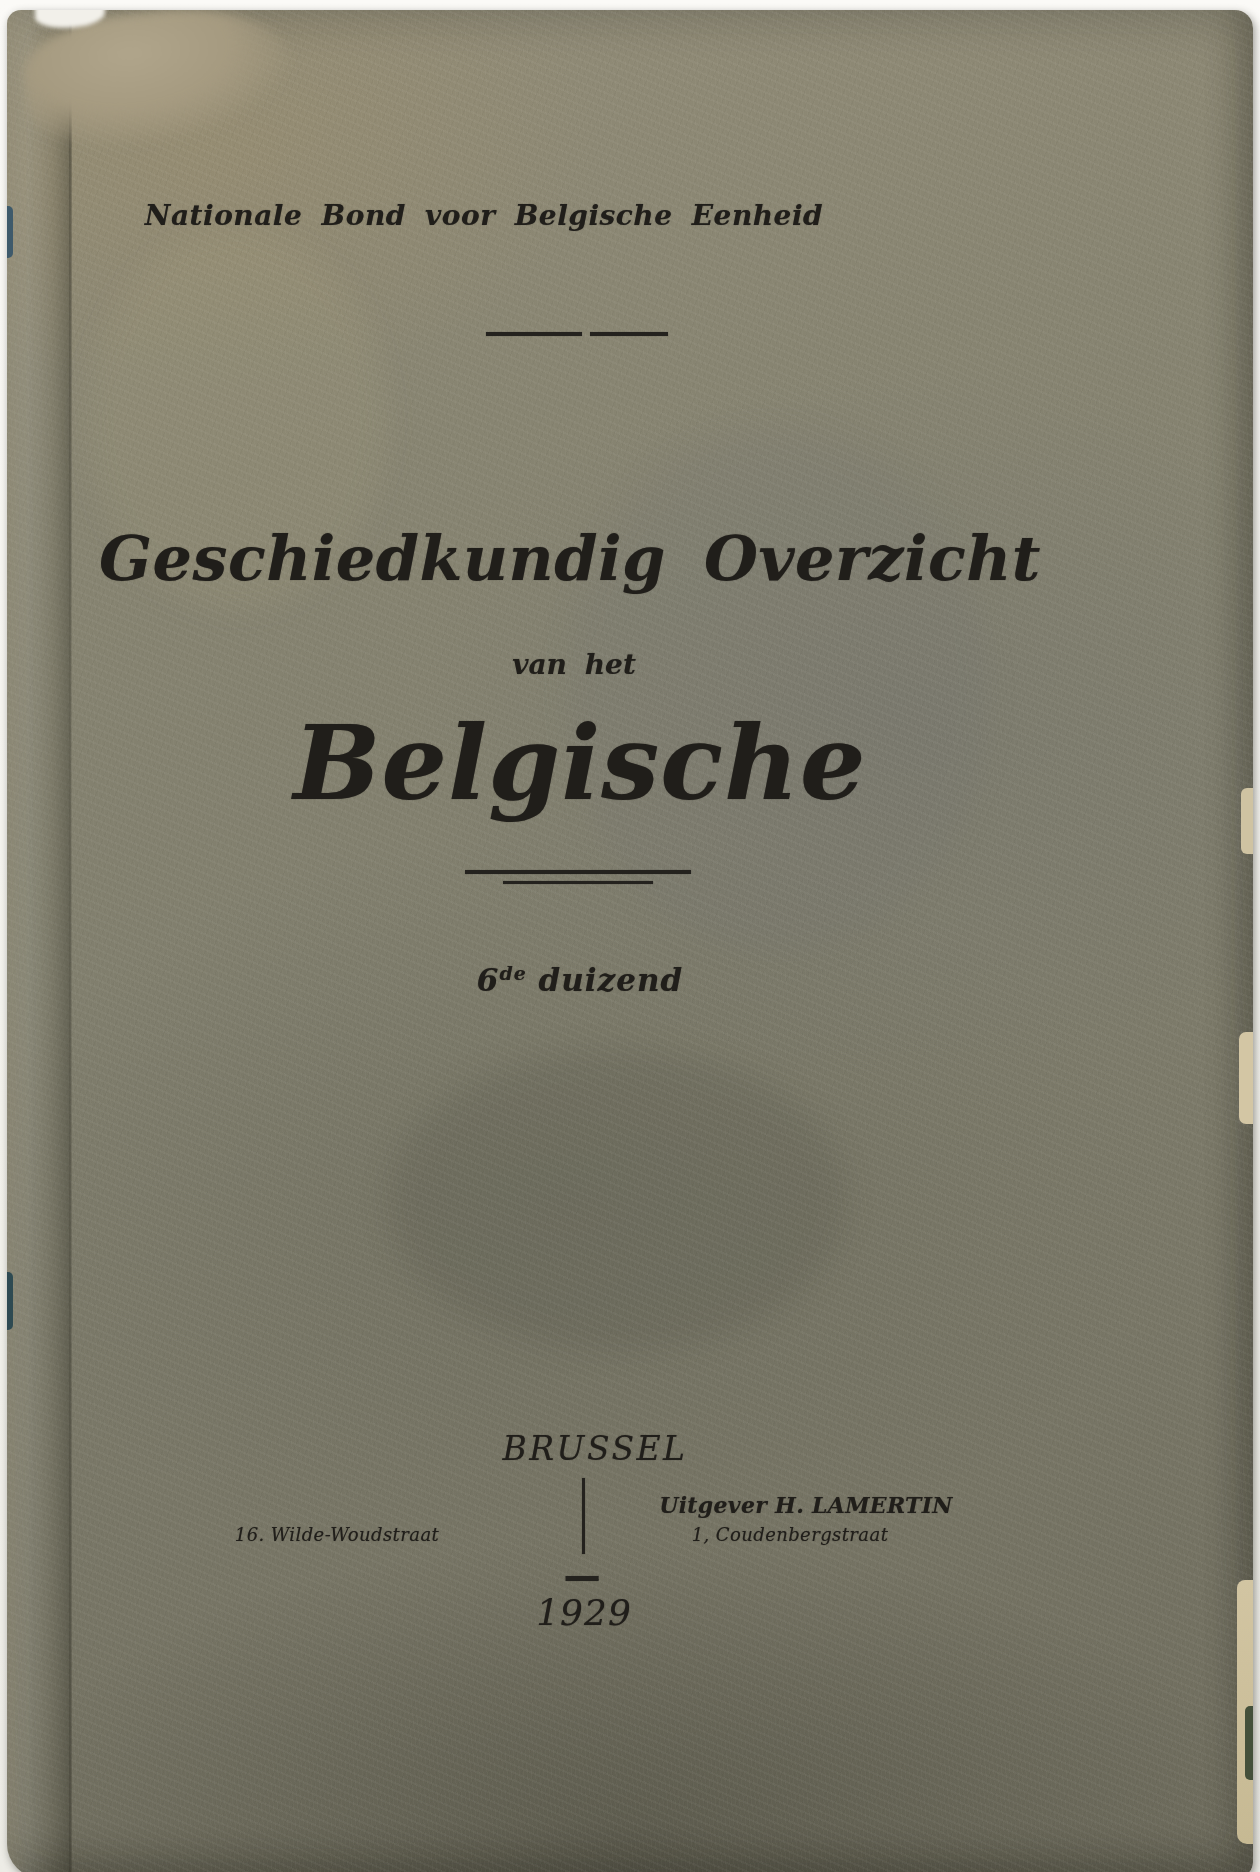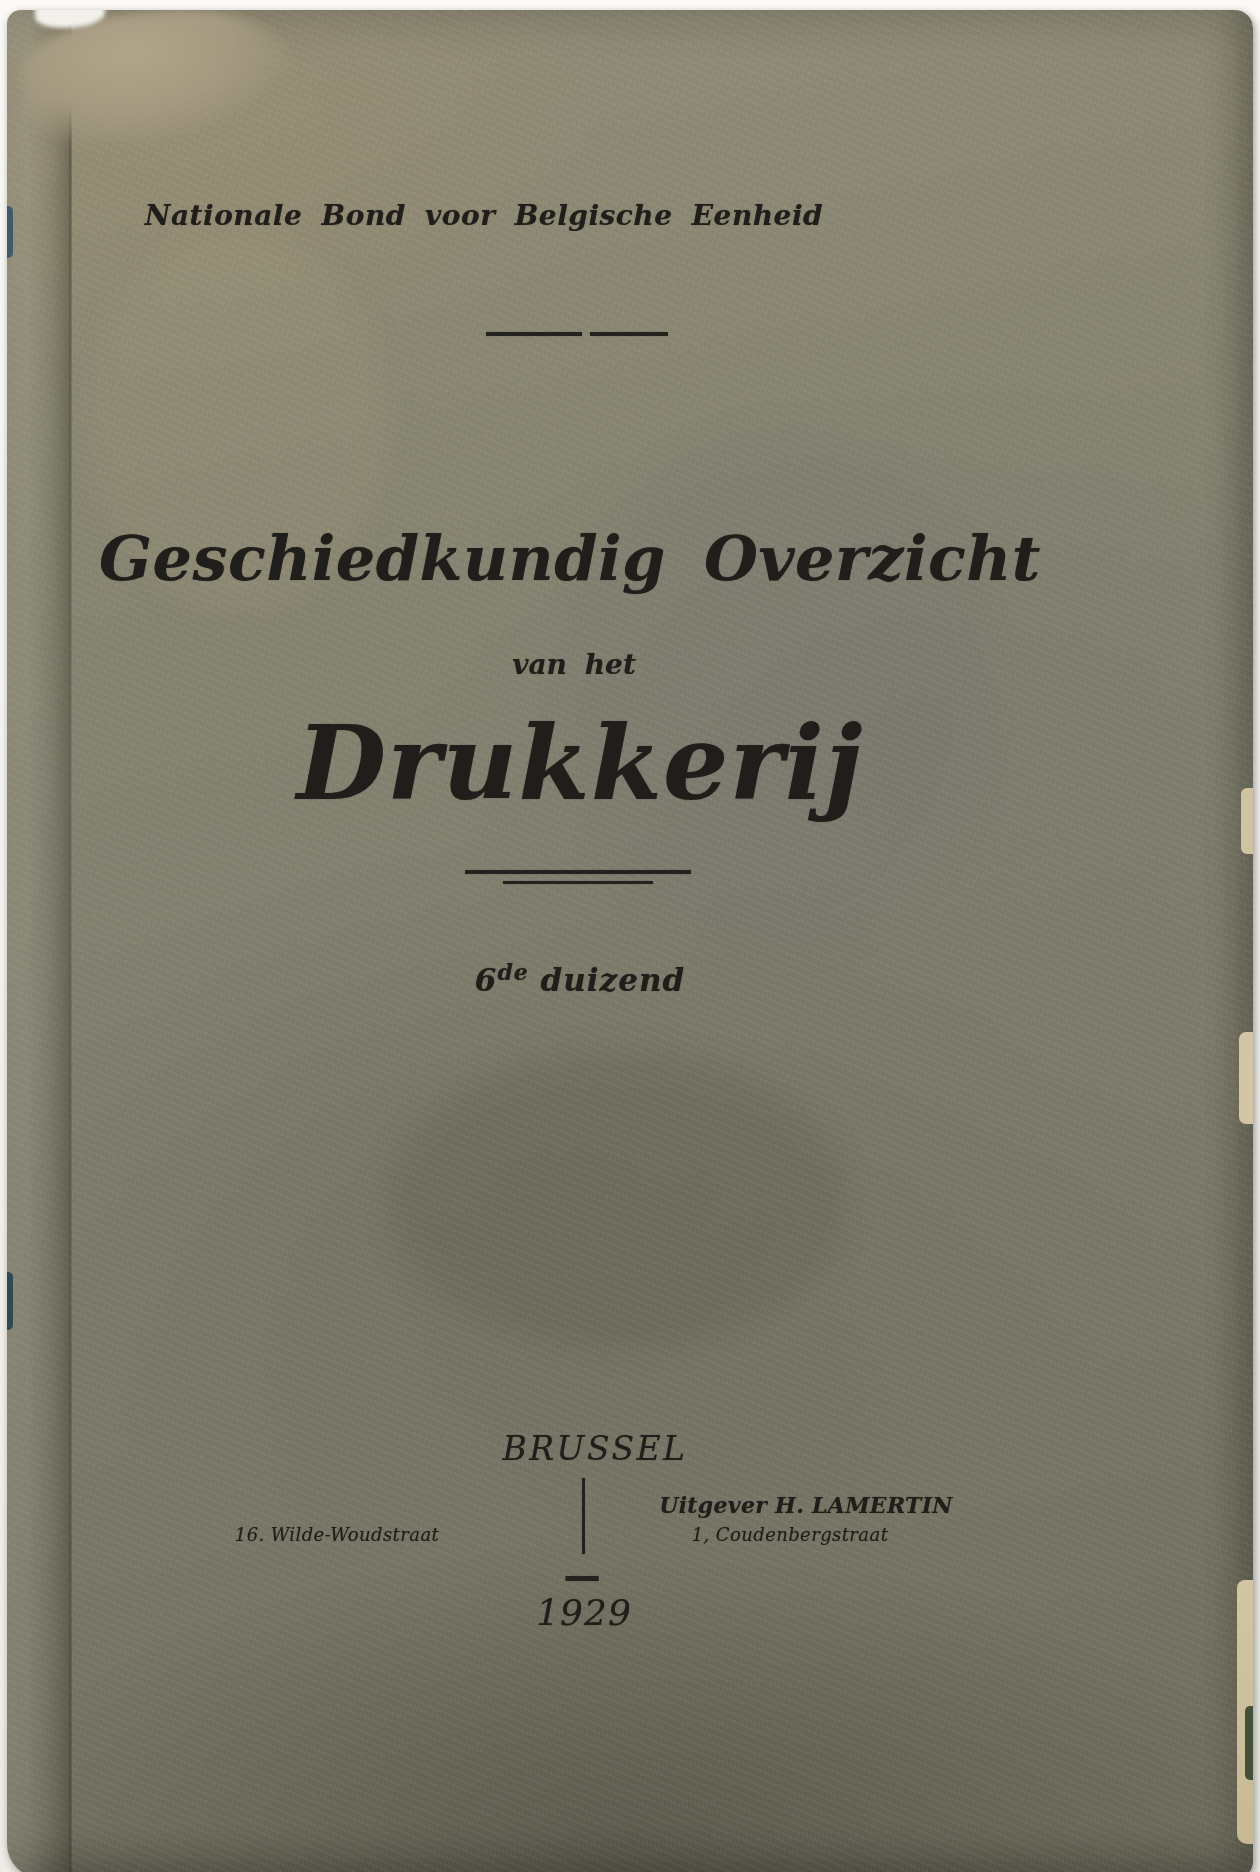--- a/index.html
+++ b/index.html
@@ -55,21 +55,21 @@
   .edge{position:absolute;filter:blur(0.6px);}
   
   .ink{color:#201e1a;text-shadow:0 0 1px rgba(32,30,26,0.55);}
   .abs{position:absolute;white-space:nowrap;}
   .ctr{transform:translateX(-50%);}
   .assoc{font-size:28px;font-weight:bold;word-spacing:9px;letter-spacing:0.5px;}
   .title-main{font-size:62px;font-weight:bold;word-spacing:16px;letter-spacing:0.5px;}
   .connector{font-size:28px;font-weight:bold;word-spacing:8px;}
   .title-big{font-size:103px;font-weight:bold;letter-spacing:1px;}
   .edition{font-size:31px;font-weight:bold;letter-spacing:1px;}
-  .edition sup{font-size:22px;vertical-align:super;line-height:0;}
+  .edition sup{font-size:19px;vertical-align:super;line-height:0;}
   .city{font-size:33px;letter-spacing:2.5px;font-weight:normal;margin-left:14px;}
   .imprint1{font-size:22px;font-weight:bold;letter-spacing:0.3px;}
   .imprint2{font-size:18px;font-weight:normal;letter-spacing:0.4px;}
   .year{font-size:36px;font-weight:normal;letter-spacing:1px;}
   .bar{background:#24221e;box-shadow:0 0 1px rgba(32,30,26,0.6);}
   .rule-group{display:flex;gap:8px;align-items:center;}
 </style>
 </head>
 <body>
 
@@ -97,21 +97,21 @@
 
     <div class="abs ctr rule-group" style="left:570px;top:322px;">
       <div class="bar" style="width:96px;height:4px;"></div>
       <div class="bar" style="width:78px;height:4px;"></div>
     </div>
 
     <div class="abs ctr ink title-main" style="left:563px;top:512px;">Geschiedkundig Overzicht</div>
 
     <div class="abs ctr ink connector" style="left:567px;top:638px;">van het</div>
 
-    <div class="abs ctr ink title-big" style="left:573px;top:692px;">Drukkerij</div>
+    <div class="abs ctr ink title-big" style="left:573px;top:692px;">Belgische</div>
 
     <div class="abs ctr" style="left:571px;top:860px;">
       <div class="bar" style="width:226px;height:4px;margin:0 auto;"></div>
       <div class="bar" style="width:150px;height:3px;margin:7px auto 0 auto;"></div>
     </div>
 
     <div class="abs ctr ink edition" style="left:573px;top:952px;"><span>6</span><sup>de</sup>&nbsp;<span>duizend</span></div>
 
     <div class="abs ctr ink city" style="left:574px;top:1419px;">BRUSSEL</div>
 

